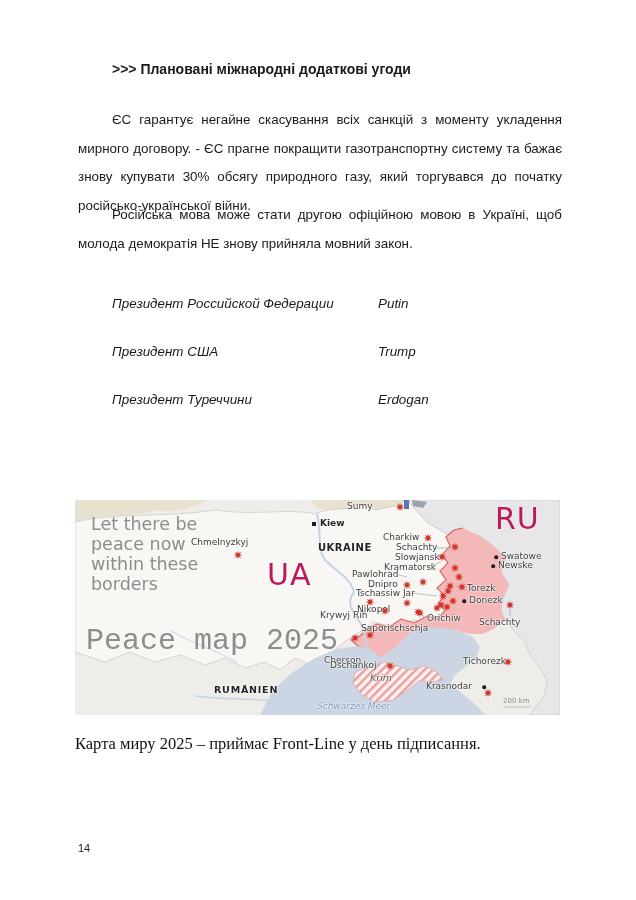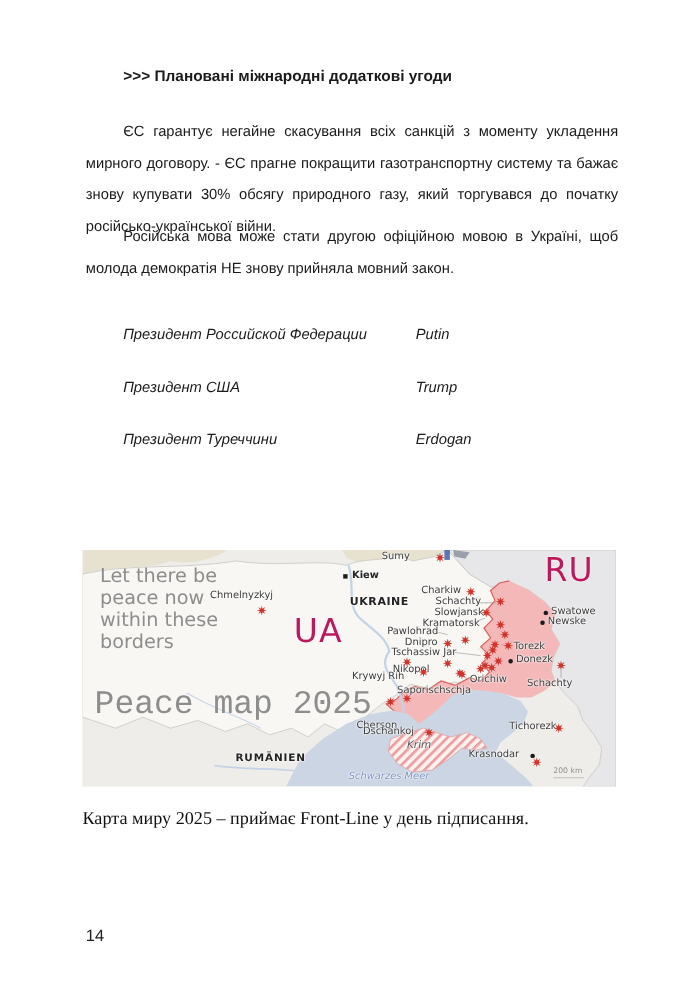--- a/index.html
+++ b/index.html
@@ -8,21 +8,21 @@
   .title{position:absolute;left:112px;top:61px;font-size:14px;font-weight:bold;margin:0;}
   .body-para{position:absolute;left:78px;width:484px;margin:0;font-size:13.4px;line-height:28.5px;
         text-align:justify;text-indent:34px;color:#1b1b1b;}
   .para1{top:106px;}
   .para2{top:201px;}
   .officials{position:absolute;left:112px;top:296px;width:460px;font-style:italic;}
   .official-row{position:relative;height:48px;font-size:13.4px;}
   .official-name{position:absolute;left:266px;top:0;}
   .caption{position:absolute;left:75px;top:734px;margin:0;font-family:"Liberation Serif",serif;
         font-size:16.5px;color:#101010;}
-  .pagenum{position:absolute;left:78px;top:842px;font-size:15px;color:#222;}
+  .pagenum{position:absolute;left:78px;top:842px;font-size:11px;color:#222;}
 
   
   .map{position:absolute;left:75px;top:500px;width:485px;height:215px;overflow:hidden;background:#eceae6;}
   .map svg.bg{position:absolute;left:0;top:0;width:100%;height:100%;}
   .cl{position:absolute;font-family:"DejaVu Sans",sans-serif;font-size:9px;color:#3b3b3b;white-space:nowrap;
       text-shadow:0 0 2px #fff,0 0 2px #fff,0 0 1px #fff;line-height:1;}
   .cl.b{font-weight:bold;color:#232323;}
   .cl.it{font-style:italic;color:#555;}
   .cl.sea-label{font-style:italic;color:#7b92c0;}
   .cl.tiny{font-size:7px;color:#909090;text-shadow:none;}

